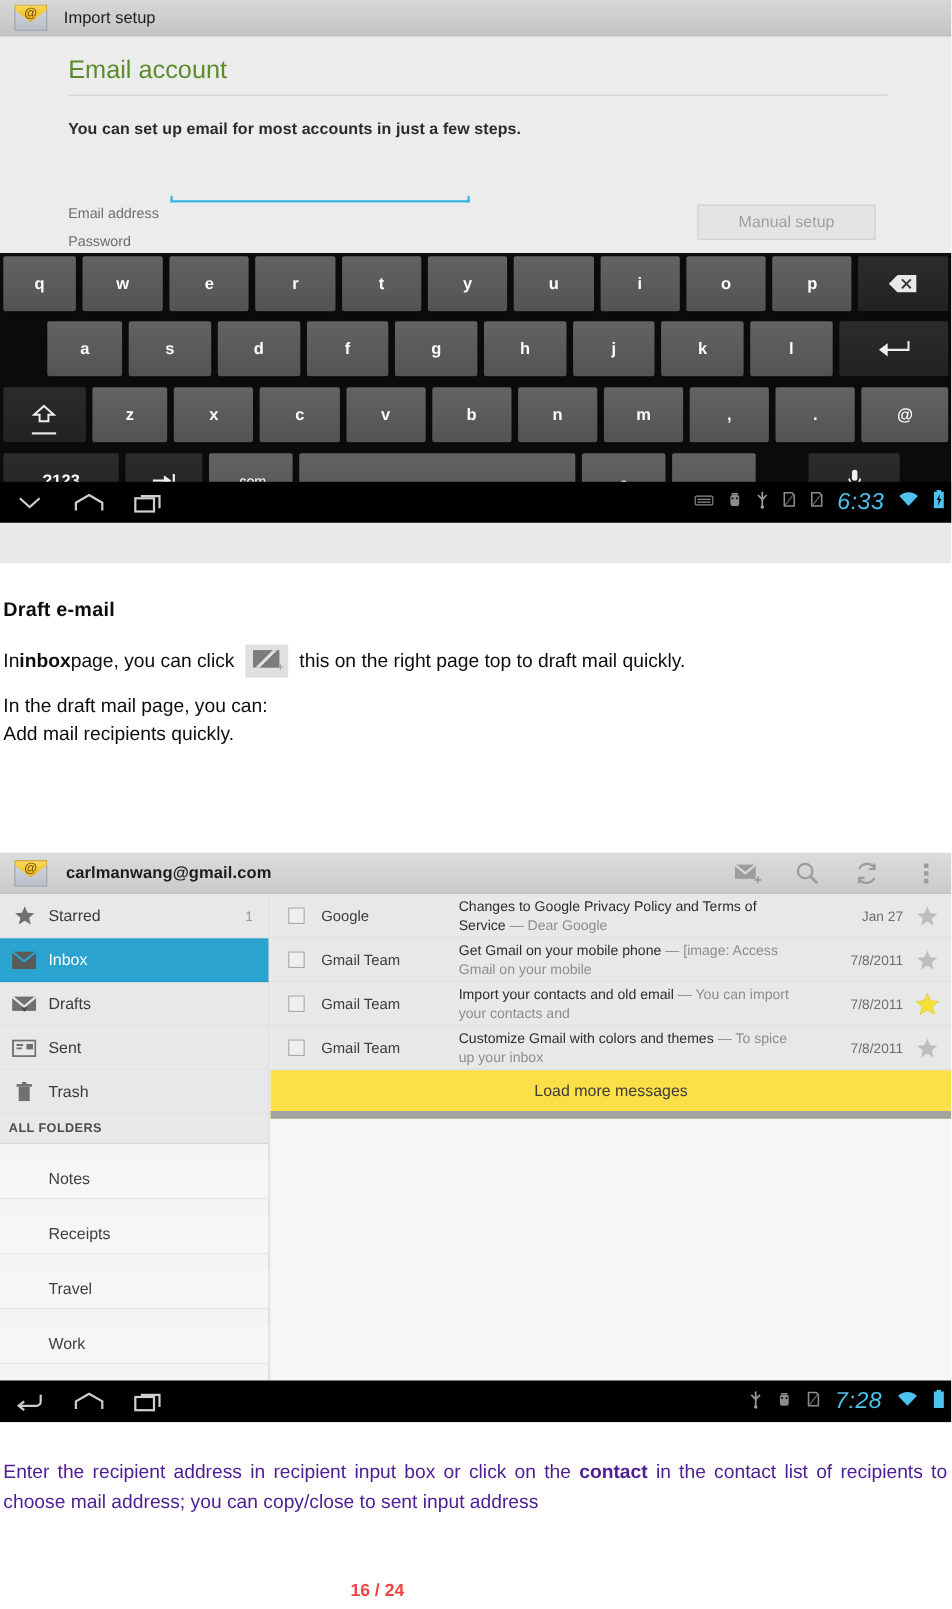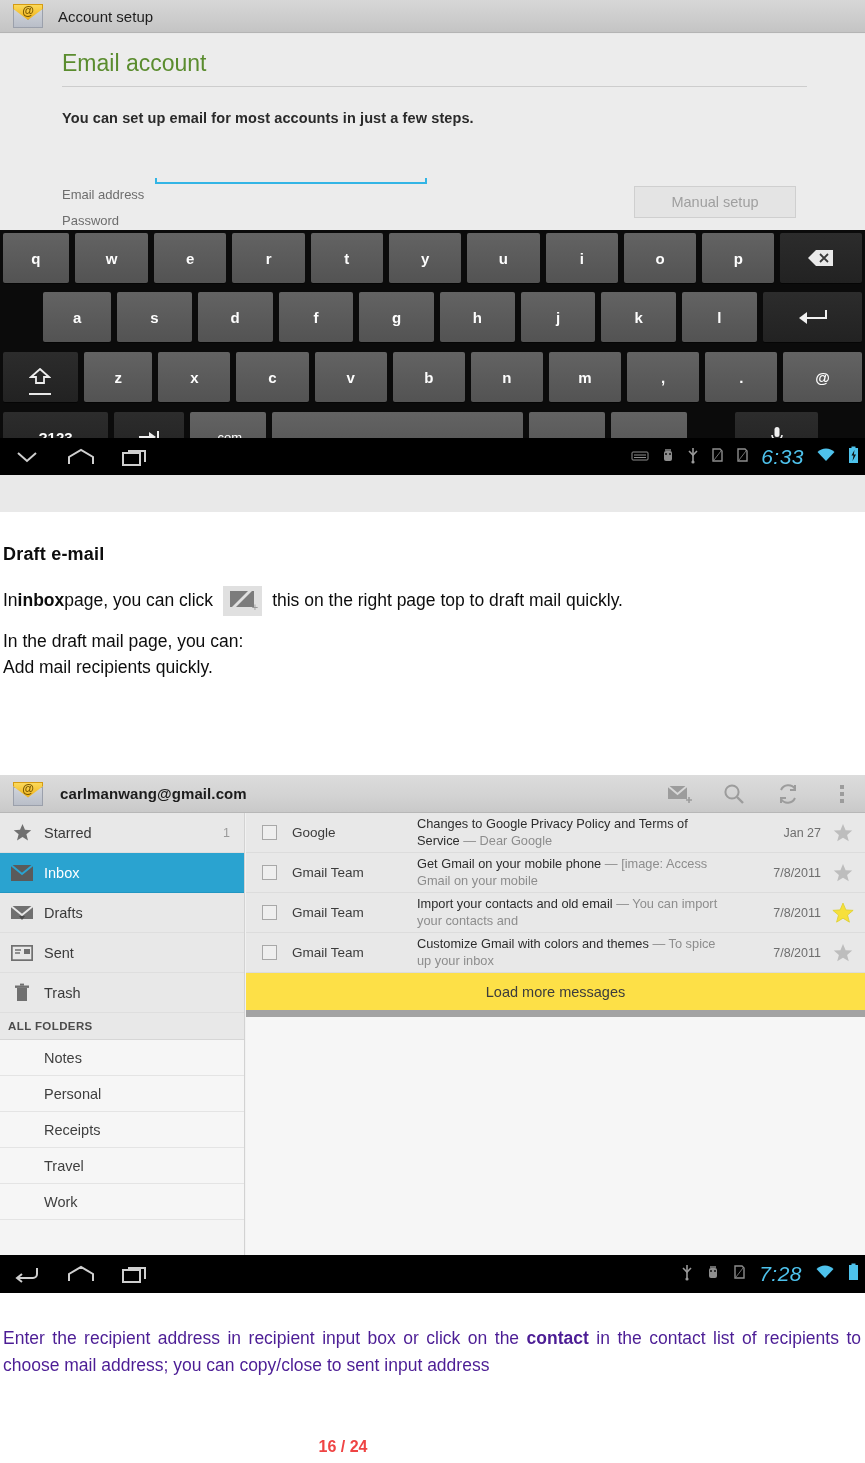--- a/index.html
+++ b/index.html
@@ -174,21 +174,21 @@
   .gm-section {
     height: 27px; background: #e8e8e8; display: flex; align-items: center;
     font-size: 11.5px; font-weight: bold; color: #4c4c4c; letter-spacing: .4px;
     padding-left: 8px; border-bottom: 1px solid #d6d6d6;
   }
   .gm-folder {
     height: 36px; display: flex; align-items: center;
     padding-left: 44px;
     background: #f6f6f6;
     border-bottom: 1px solid #e4e4e4;
-    font-size: 14.5px; color: #3f3f3f;
+    font-size: 14.5px; color: #3f3f3f; margin-top: 14px;
   }
 
   .gm-list { position: absolute; left: 246px; top: 38px; width: 619px; height: 442px; background: #f6f6f6; }
   .gm-mail {
     height: 40px; background: #e8e8e8; border-bottom: 1px solid #dcdcdc;
     display: flex; align-items: center;
   }
   .gm-check { width: 46px; display: flex; justify-content: center; }
   .gm-check i {
     display: block; width: 15px; height: 15px; border: 1px solid #a8a8a8; background: #efefef;
@@ -226,21 +226,21 @@
 <div id="shot-account">
 
   <div class="as-titlebar">
     <span class="as-titlebar-icon">
       <span class="env-icon">
         <span class="body"></span>
         <span class="flap"></span>
         <span class="at">@</span>
       </span>
     </span>
-    <span class="as-titlebar-label">Account setup</span>
+    <span class="as-titlebar-label">Import setup</span>
   </div>
 
   <div class="as-body">
     <div class="as-heading">Email account</div>
     <div class="as-rule"></div>
     <div class="as-sub">You can set up email for most accounts in just a few steps.</div>
 
     <div class="as-field" style="left:62px; top:131px;margin-top:20px;">
       <span class="as-field-label">Email address</span>
     </div>
@@ -524,21 +524,20 @@
             <rect x="1" y="2.5" width="14" height="2.4" fill="#707070"></rect>
             <rect x="6" y="0.6" width="4" height="2" fill="#707070"></rect>
           </svg>
       </span>
       <span class="gi-label">Trash</span>
     </div>
 
     <div class="gm-section">ALL FOLDERS</div>
 
     <div class="gm-folder">Notes</div>
-    <div class="gm-folder">Personal</div>
     <div class="gm-folder">Receipts</div>
     <div class="gm-folder">Travel</div>
     <div class="gm-folder">Work</div>
   </div>
 
   <div class="gm-list">
 
     <div class="gm-mail">
       <span class="gm-check">
           <i></i>

